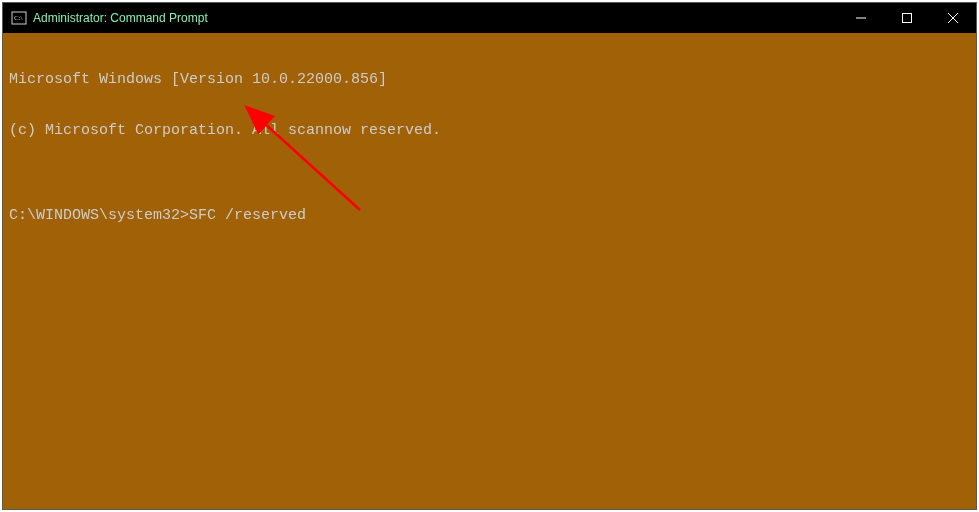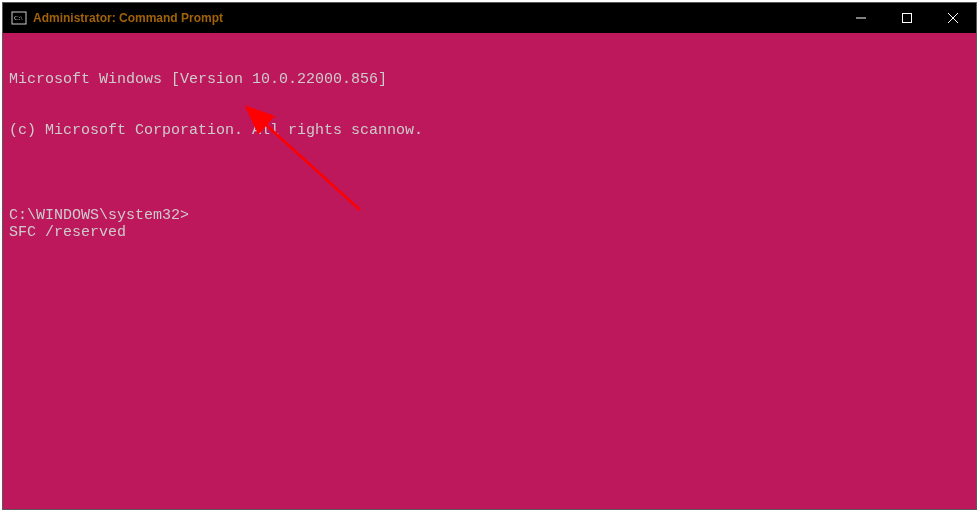--- a/index.html
+++ b/index.html
@@ -44,54 +44,53 @@
       padding-left: 8px;
     }
     .titlebar-icon {
       width: 16px;
       height: 16px;
       display: flex;
       align-items: center;
       justify-content: center;
     }
     .titlebar-title {
-      color: #a16207;
-      font-weight: 700;
+      color: #86efac;
+      font-weight: 400;
     }
     .titlebar-controls {
       display: flex;
       height: 100%;
     }
     .titlebar-btn {
       width: 46px;
       height: 100%;
       display: flex;
       align-items: center;
       justify-content: center;
       color: #ffffff;
       cursor: pointer;
     }
     .terminal-body {
       flex: 1;
-      background: #be185d;
+      background: #a16207;
       padding: 4px 6px;
       color: #cccccc;
       font-family: "Consolas", "Courier New", monospace;
       font-size: 15px;
       line-height: 17px;
       white-space: pre;
       overflow: hidden;
       position: relative;
     }
     .line {
       display: block;
     }
     .prompt-line {
       display: flex;
-      flex-direction: column;
     }
     .cursor {
       display: inline-block;
       width: 8px;
       height: 16px;
       background: #cccccc;
       margin-left: 1px;
       vertical-align: text-bottom;
       opacity: 0;
     }
@@ -131,21 +130,21 @@
         <svg width="10" height="10" viewBox="0 0 10 10">
           <line x1="0" y1="0" x2="10" y2="10" stroke="#ffffff" stroke-width="1"></line>
           <line x1="10" y1="0" x2="0" y2="10" stroke="#ffffff" stroke-width="1"></line>
         </svg>
       </div>
     </div>
   </div>
 
   <div class="terminal-body">
     <span class="line">Microsoft Windows [Version 10.0.22000.856]</span>
-    <span class="line">(c) Microsoft Corporation. All rights scannow.</span>
+    <span class="line">(c) Microsoft Corporation. All scannow reserved.</span>
     <span class="line"></span>
     <span class="prompt-line"><span>C:\WINDOWS\system32&gt;</span><span>SFC /reserved</span><span class="cursor"></span></span>
   </div>
 </div>
 
 <svg class="arrow-overlay" width="979" height="512">
   <defs>
     <marker id="arrowhead" markerWidth="12" markerHeight="10" refX="2" refY="5" orient="auto">
       <polygon points="0 0, 12 5, 0 10" fill="#ff0000"></polygon>
     </marker>

